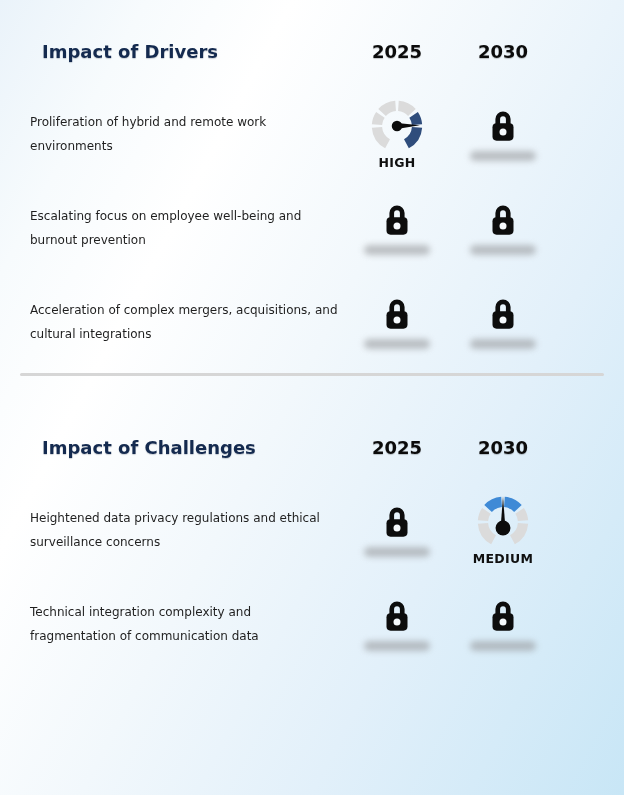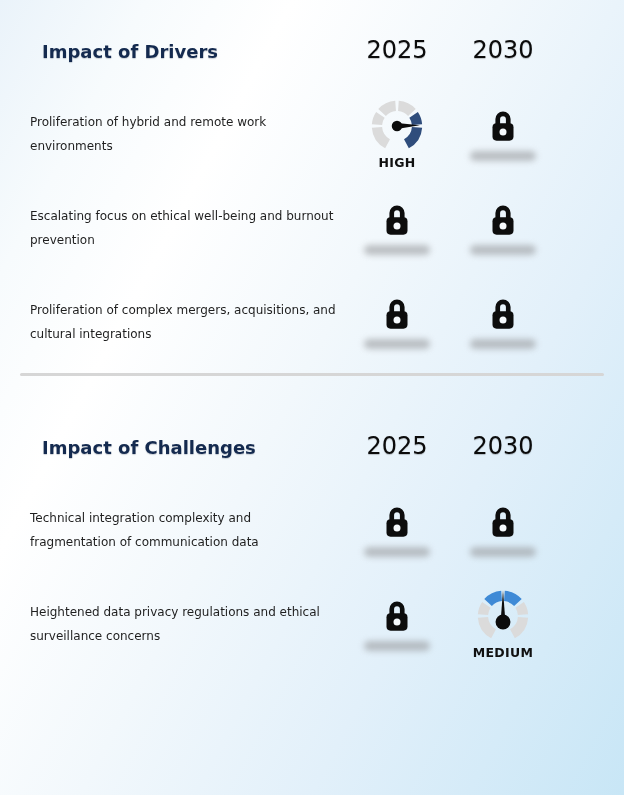--- a/index.html
+++ b/index.html
@@ -28,23 +28,23 @@
   h2.section-title{
     margin:12px;
     font-size:18px;
     line-height:32px;
     font-weight:bold;
     color:var(--title-color,#142a4f);
     white-space:nowrap;
     text-shadow:0 1px 1px rgba(40,50,70,.22);
   }
   .year-header{
-    font-size:24px;
+    font-size:18px;
     line-height:32px;
-    font-weight:normal;
+    font-weight:bold;
     text-align:center;
     color:var(--year-color,#0b0b0b);
     text-shadow:0 1px 1px rgba(0,0,0,.22);
   }
   .row{min-height:94px;}
   .row-label{
     font-size:12px;
     line-height:24px;
     color:var(--text-color,#1f1f1f);
     padding-right:6px;
@@ -134,41 +134,41 @@
         <div class="stack">
           <svg class="lock">
               <use href="#icon-lock"></use>
             </svg>
           <div class="redacted-pill"></div>
         </div>
       </div>
     </div>
 
     <div class="row">
-      <div class="row-label">Escalating focus on ethical well-being and burnout prevention</div>
-      <div class="cell">
-        <div class="stack">
-          <svg class="lock">
-              <use href="#icon-lock"></use>
-            </svg>
-          <div class="redacted-pill"></div>
-        </div>
-      </div>
-      <div class="cell">
-        <div class="stack">
-          <svg class="lock">
-              <use href="#icon-lock"></use>
-            </svg>
-          <div class="redacted-pill"></div>
-        </div>
-      </div>
-    </div>
-
-    <div class="row">
-      <div class="row-label">Proliferation of complex mergers, acquisitions, and cultural integrations</div>
+      <div class="row-label">Escalating focus on employee well-being and burnout prevention</div>
+      <div class="cell">
+        <div class="stack">
+          <svg class="lock">
+              <use href="#icon-lock"></use>
+            </svg>
+          <div class="redacted-pill"></div>
+        </div>
+      </div>
+      <div class="cell">
+        <div class="stack">
+          <svg class="lock">
+              <use href="#icon-lock"></use>
+            </svg>
+          <div class="redacted-pill"></div>
+        </div>
+      </div>
+    </div>
+
+    <div class="row">
+      <div class="row-label">Acceleration of complex mergers, acquisitions, and cultural integrations</div>
       <div class="cell">
         <div class="stack">
           <svg class="lock">
               <use href="#icon-lock"></use>
             </svg>
           <div class="redacted-pill"></div>
         </div>
       </div>
       <div class="cell">
         <div class="stack">
@@ -184,54 +184,54 @@
   <div class="divider"></div>
 
   <section class="impact-section challenges">
     <div class="header-row">
       <h2 class="section-title">Impact of Challenges</h2>
       <div class="year-header">2025</div>
       <div class="year-header">2030</div>
     </div>
 
     <div class="row">
-      <div class="row-label">Technical integration complexity and fragmentation of communication data</div>
-      <div class="cell">
-        <div class="stack">
-          <svg class="lock">
-              <use href="#icon-lock"></use>
-            </svg>
-          <div class="redacted-pill"></div>
-        </div>
-      </div>
-      <div class="cell">
-        <div class="stack">
-          <svg class="lock">
-              <use href="#icon-lock"></use>
-            </svg>
-          <div class="redacted-pill"></div>
-        </div>
-      </div>
-    </div>
-
-    <div class="row">
       <div class="row-label">Heightened data privacy regulations and ethical surveillance concerns</div>
       <div class="cell">
         <div class="stack">
           <svg class="lock">
               <use href="#icon-lock"></use>
             </svg>
           <div class="redacted-pill"></div>
         </div>
       </div>
       <div class="cell">
         <div class="stack">
           <svg class="gauge">
               <use href="#gauge-medium"></use>
             </svg>
           <div class="gauge-label">MEDIUM</div>
         </div>
       </div>
     </div>
 
+    <div class="row">
+      <div class="row-label">Technical integration complexity and fragmentation of communication data</div>
+      <div class="cell">
+        <div class="stack">
+          <svg class="lock">
+              <use href="#icon-lock"></use>
+            </svg>
+          <div class="redacted-pill"></div>
+        </div>
+      </div>
+      <div class="cell">
+        <div class="stack">
+          <svg class="lock">
+              <use href="#icon-lock"></use>
+            </svg>
+          <div class="redacted-pill"></div>
+        </div>
+      </div>
+    </div>
+
   </section>
 
 </div>
 
 </body></html>

